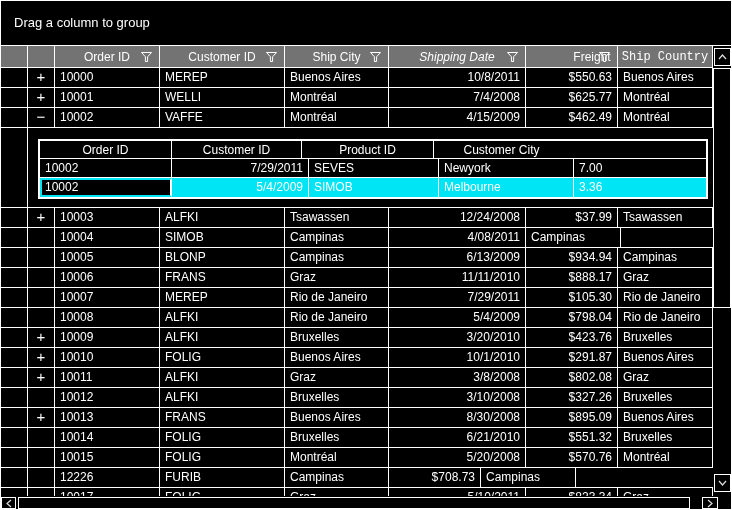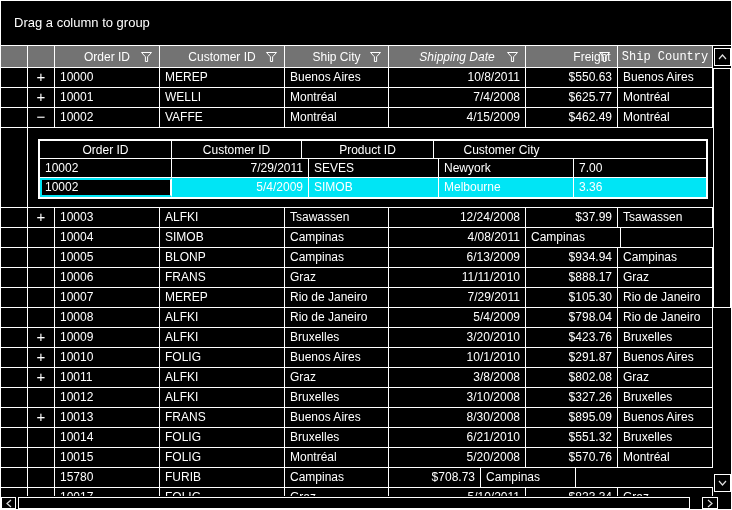--- a/index.html
+++ b/index.html
@@ -300,21 +300,21 @@
           <div class="cell c-orderid">10015</div>
           <div class="cell c-custid">FOLIG</div>
           <div class="cell c-city">Montréal</div>
           <div class="cell c-date">5/20/2008</div>
           <div class="cell c-freight">$570.76</div>
           <div class="cell c-country">Montréal</div>
         </div>
         <div class="row">
           <div class="cell c-rowhead"></div>
           <div class="cell c-exp expcell"></div>
-          <div class="cell c-orderid">15780</div>
+          <div class="cell c-orderid">12226</div>
           <div class="cell c-custid">FURIB</div>
           <div class="cell c-city">Campinas</div>
           <div class="cell c-freight">$708.73</div>
           <div class="cell c-country">Campinas</div>
         </div>
         <div class="row partial">
           <div class="cell c-rowhead"></div>
           <div class="cell c-exp expcell"></div>
           <div class="cell c-orderid">10017</div>
           <div class="cell c-custid">FOLIG</div>

